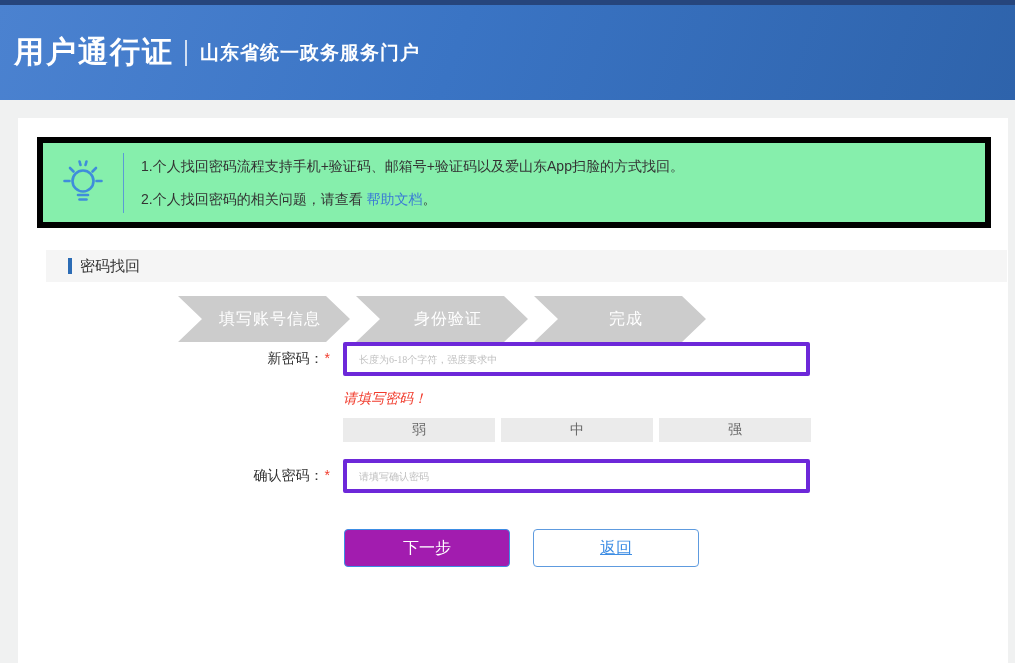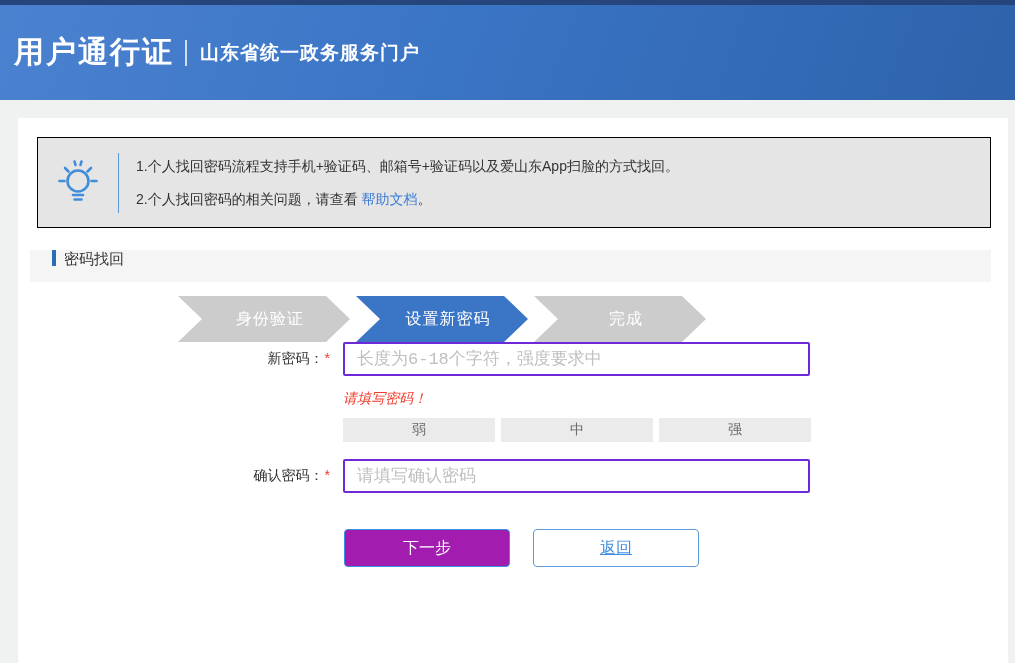--- a/index.html
+++ b/index.html
@@ -33,40 +33,40 @@
     margin-top: 18px;
     width: 990px;
     height: 545px;
     background: #ffffff;
   }
   
   .notice {
     position: relative;
     top: 19px; left: 19px;
     width: 954px; height: 91px;
-    border: 1px solid #000000;
-    background: #e5e5e5;
+    border: 6px solid #000000;
+    background: #86efac;
     display: flex; align-items: center;
   }
   .notice-icon-wrap {
     width: 80px; display: flex; justify-content: center; align-items: center;
     flex-shrink: 0;
   }
   .notice-divider {
     width: 1px; height: 60px; background: #5b9bd5; flex-shrink: 0;
   }
   .notice-text { padding-left: 17px; font-size: 14px; color: #333; line-height: 33px; }
   .notice-link { color: #3a7bd5; text-decoration: none; cursor: pointer; }
   
   .section-bar {
     position: relative;
-    top: 41px; left: 12px;
+    top: 41px; left: 28px;
     width: 961px; height: 32px;
     background: #f5f5f5;
-    display: flex; 
+    display: flex; align-items: center;
   }
   .section-accent {
     width: 4px; height: 16px; background: #2c6cb5; margin-left: 22px;
   }
   .section-title { margin-left: 8px; font-size: 15px; color: #333; }
   
   .steps {
     position: relative;
     top: 55px; left: 160px;
     display: flex; height: 46px;
@@ -85,24 +85,24 @@
   .form { position: relative; top: 55px; }
   .form-row { display: flex; align-items: center; }
   .form-row.second { margin-top: 17px; }
   .form-label {
     width: 325px; text-align: right; padding-right: 13px;
     font-size: 14px; color: #333;
   }
   .required { color: #f13b2c; margin-left: 1px; }
   .text-input {
     width: 467px; height: 34px;
-    border: 2px solid #6d28d9; border-radius: 2px;
-    padding: 0 12px; font-size: 17px; color: #333;
+    border: 4px solid #6d28d9; border-radius: 2px;
+    padding: 0 12px; font-size: 10px; color: #333;
     outline: none; background: #fff;
-    font-family: Liberation Mono, monospace;
+    font-family: Liberation Serif, serif;
   }
   .text-input::placeholder { color: #bfbfbf; opacity: 1; }
   .error-text {
     margin-left: 325px; margin-top: 13px;
     color: #f13b2c; font-size: 14px; line-height: 19px; height: 19px; font-style: italic;
   }
   .strength-row {
     margin-left: 325px; margin-top: 10px;
     display: flex; gap: 6px;
   }
@@ -155,22 +155,22 @@
       <div><span>2.个人找回密码的相关问题，请查看 </span><a class="notice-link">帮助文档</a><span>。</span></div>
     </div>
   </div>
 
   <div class="section-bar">
     <div class="section-accent"></div>
     <div class="section-title">密码找回</div>
   </div>
 
   <div class="steps">
+    <div class="step">填写账号信息</div>
     <div class="step">身份验证</div>
-    <div class="step active">设置新密码</div>
     <div class="step">完成</div>
   </div>
 
   <div class="form">
 
     <div class="form-row">
       <div class="form-label"><span>新密码：</span><span class="required">*</span></div>
       <input class="text-input" type="text" placeholder="长度为6-18个字符，强度要求中" style="">
     </div>
 

